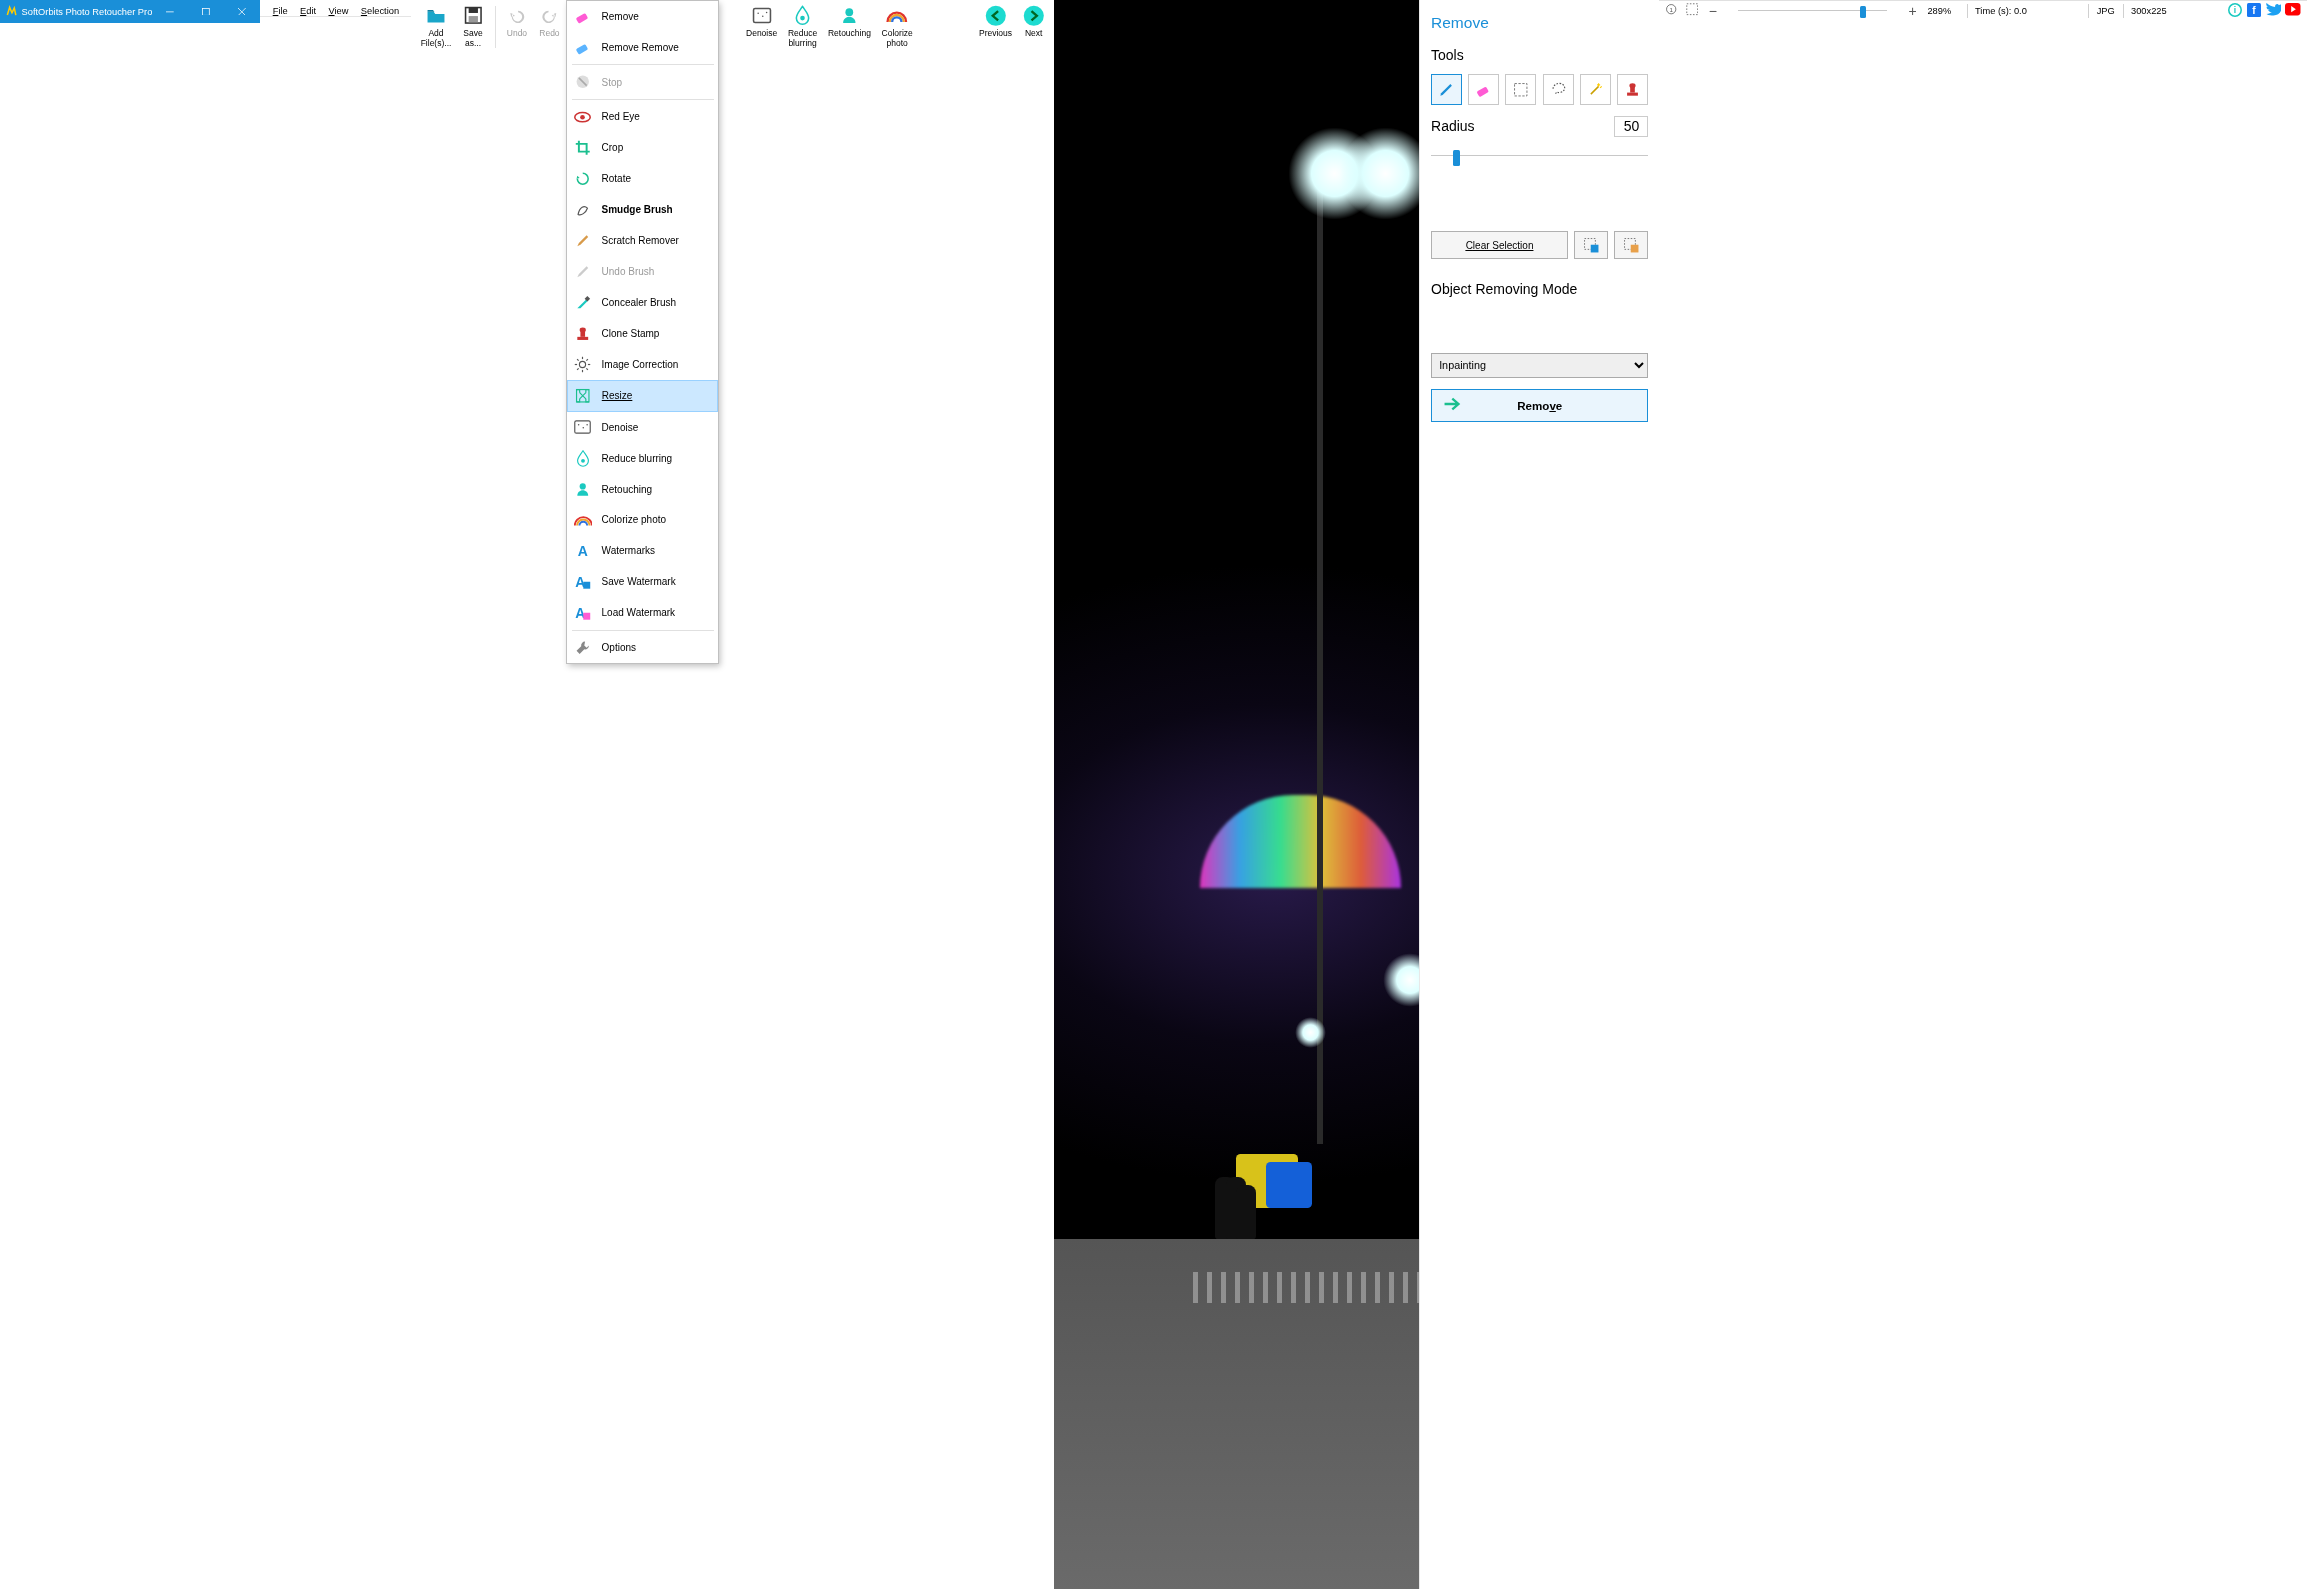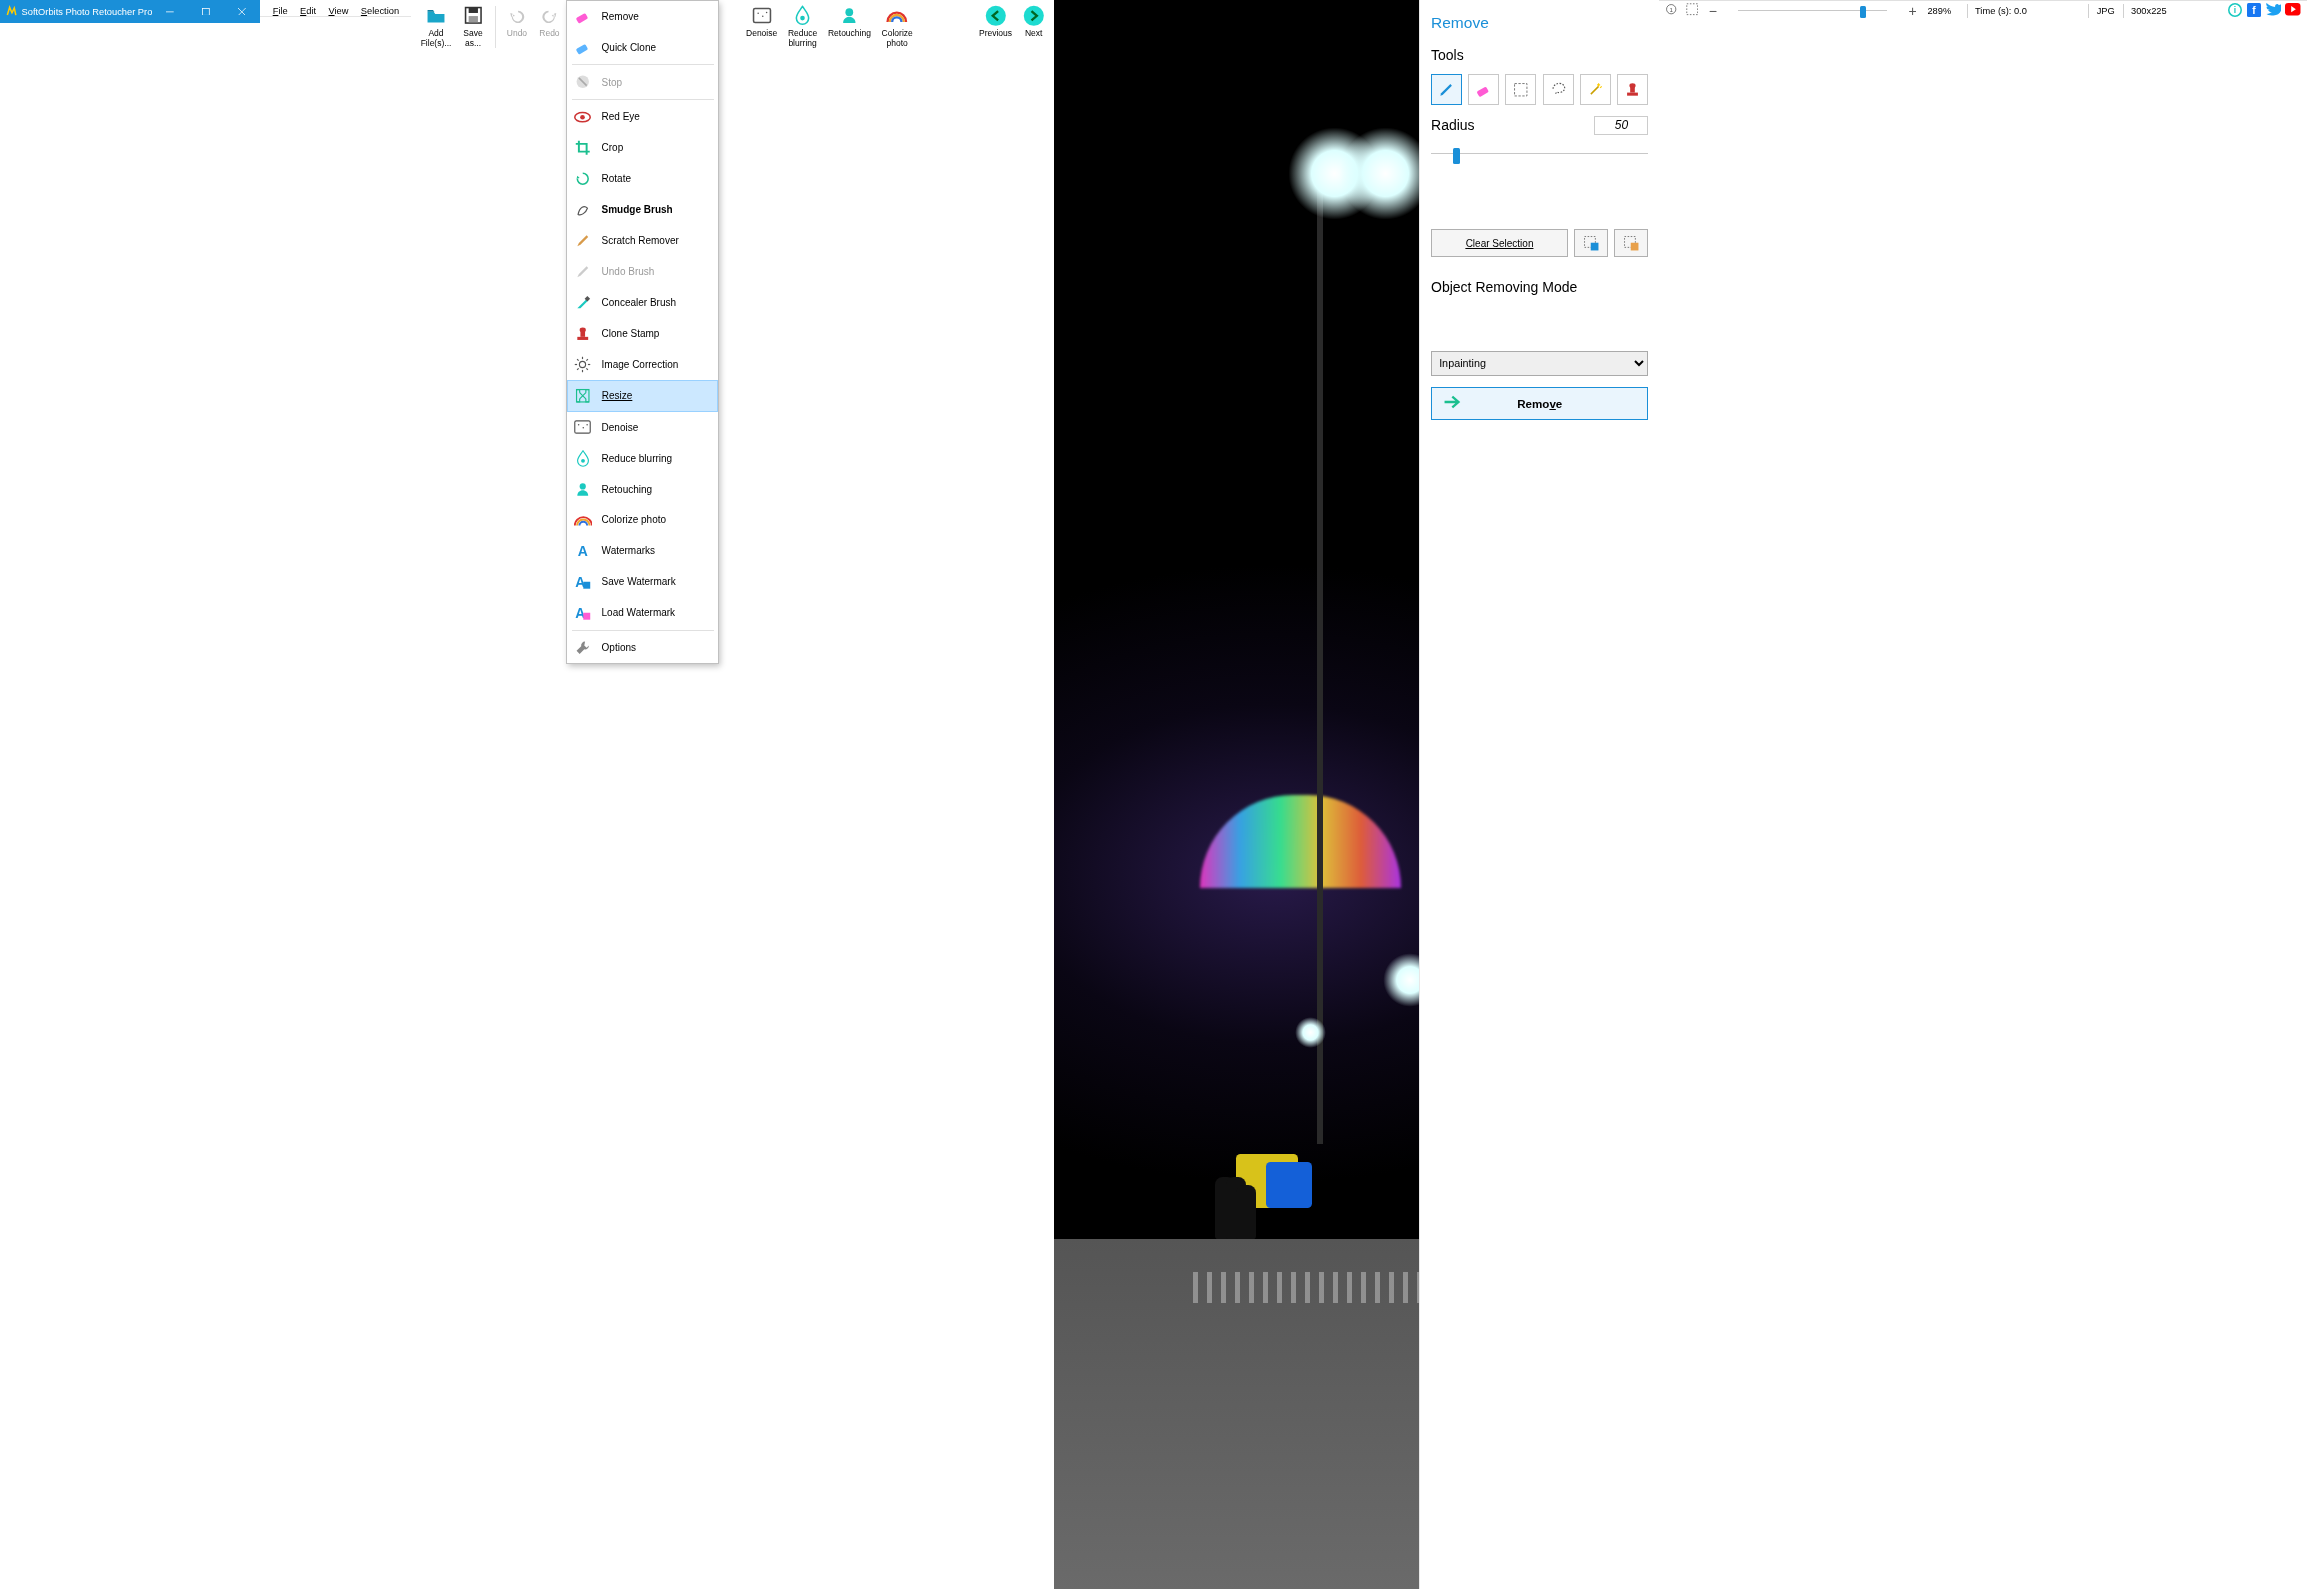--- a/index.html
+++ b/index.html
@@ -30,21 +30,21 @@
 
 .body { flex: 1; display: flex; min-height: 0; }
 .canvas-area { flex: 1; background: #000; position: relative; overflow:hidden;}
 .side-panel { width: 240px; background: #fff; padding: 14px 10.8px 6.2px 10.8px; display: flex; flex-direction: column; gap: 10.8px; font-size: 10px; border-left: 0.8px solid #e8e8e8;}
 .side-panel h2 { color: #1a8fd8; font-weight: 400; font-size: 15.5px; margin-bottom: 4.6px; }
 .side-panel .label { color: #000; font-size: 14px;}
 .tool-row { display: flex; gap: 6.2px; }
 .tool-btn { width: 31px; height: 31px; border: 0.8px solid #c8c8c8; display: flex; align-items: center; justify-content: center; cursor: pointer; background: #fff; }
 .tool-btn.selected { border: 0.8px solid #1a8fd8; background: #eaf5fd; }
 .radius-row { display: flex; justify-content: space-between; align-items: center; }
-.radius-val { width: 54px; border: 0.8px solid #ccc; text-align: center; padding: 1.5px 0; font-size: 12px; font-style: italic; }
+.radius-val { width: 34px; border: 0.8px solid #ccc; text-align: center; padding: 1.5px 0; font-size: 14px; }
 .slider { position: relative; height: 15.5px; }
 .slider-track { position: absolute; left: 0; right: 0; top: 7px; height: 1.5px; background: #c8c8c8; }
 .slider-thumb { position: absolute; top: 2.3px; width: 7.7px; height: 15.5px; background: #1a8fd8; border-radius: 1.5px; }
 .panel-btn { border: 0.8px solid #b0b0b0; background: #f5f5f5; padding: 7.7px 9.3px; font-size: 10px; cursor: pointer; display:flex; align-items:center; justify-content:center; gap:7.7px;}
 .clear-row { display:flex; gap:6.2px; }
 .clear-row .panel-btn.wide { flex:1;text-decoration:underline; }
 .clear-row .panel-btn.sq { width:34px; padding:4.6px 0;}
 select.mode { width: 100%; padding: 4.6px 3.1px; font-size: 10.8px; border: 0.8px solid #aaa; margin-top: 45px; }
 .remove-btn { border:0.8px solid #1a8fd8; background:#eaf5fd; font-size:11.6px; font-weight:600; padding:9.3px 0; display:flex; align-items:center; justify-content:center; position:relative; cursor:pointer;}
 .remove-btn .arrow { position:absolute; left:10.8px; }
@@ -229,21 +229,21 @@
             </svg>
           </span>
           <span>Remove</span>
         </div>
         <div class="dd-item">
           <span class="ddic">
             <svg width="15.5" height="15.5" viewBox="0 0 20 20">
               <rect x="2" y="8" width="14" height="8" rx="2" transform="rotate(-30 9 12)" fill="#5bb4ff"></rect>
             </svg>
           </span>
-          <span>Quick Clone</span>
+          <span>Remove Remove</span>
         </div>
         <div class="dd-sep"></div>
         <div class="dd-item disabled">
           <span class="ddic">
             <svg width="15.5" height="15.5" viewBox="0 0 20 20">
               <circle cx="10" cy="10" r="8" fill="#ddd"></circle>
               <line x1="5" y1="5" x2="15" y2="15" stroke="#aaa" stroke-width="2"></line>
             </svg>
           </span>
           <span>Stop</span>

